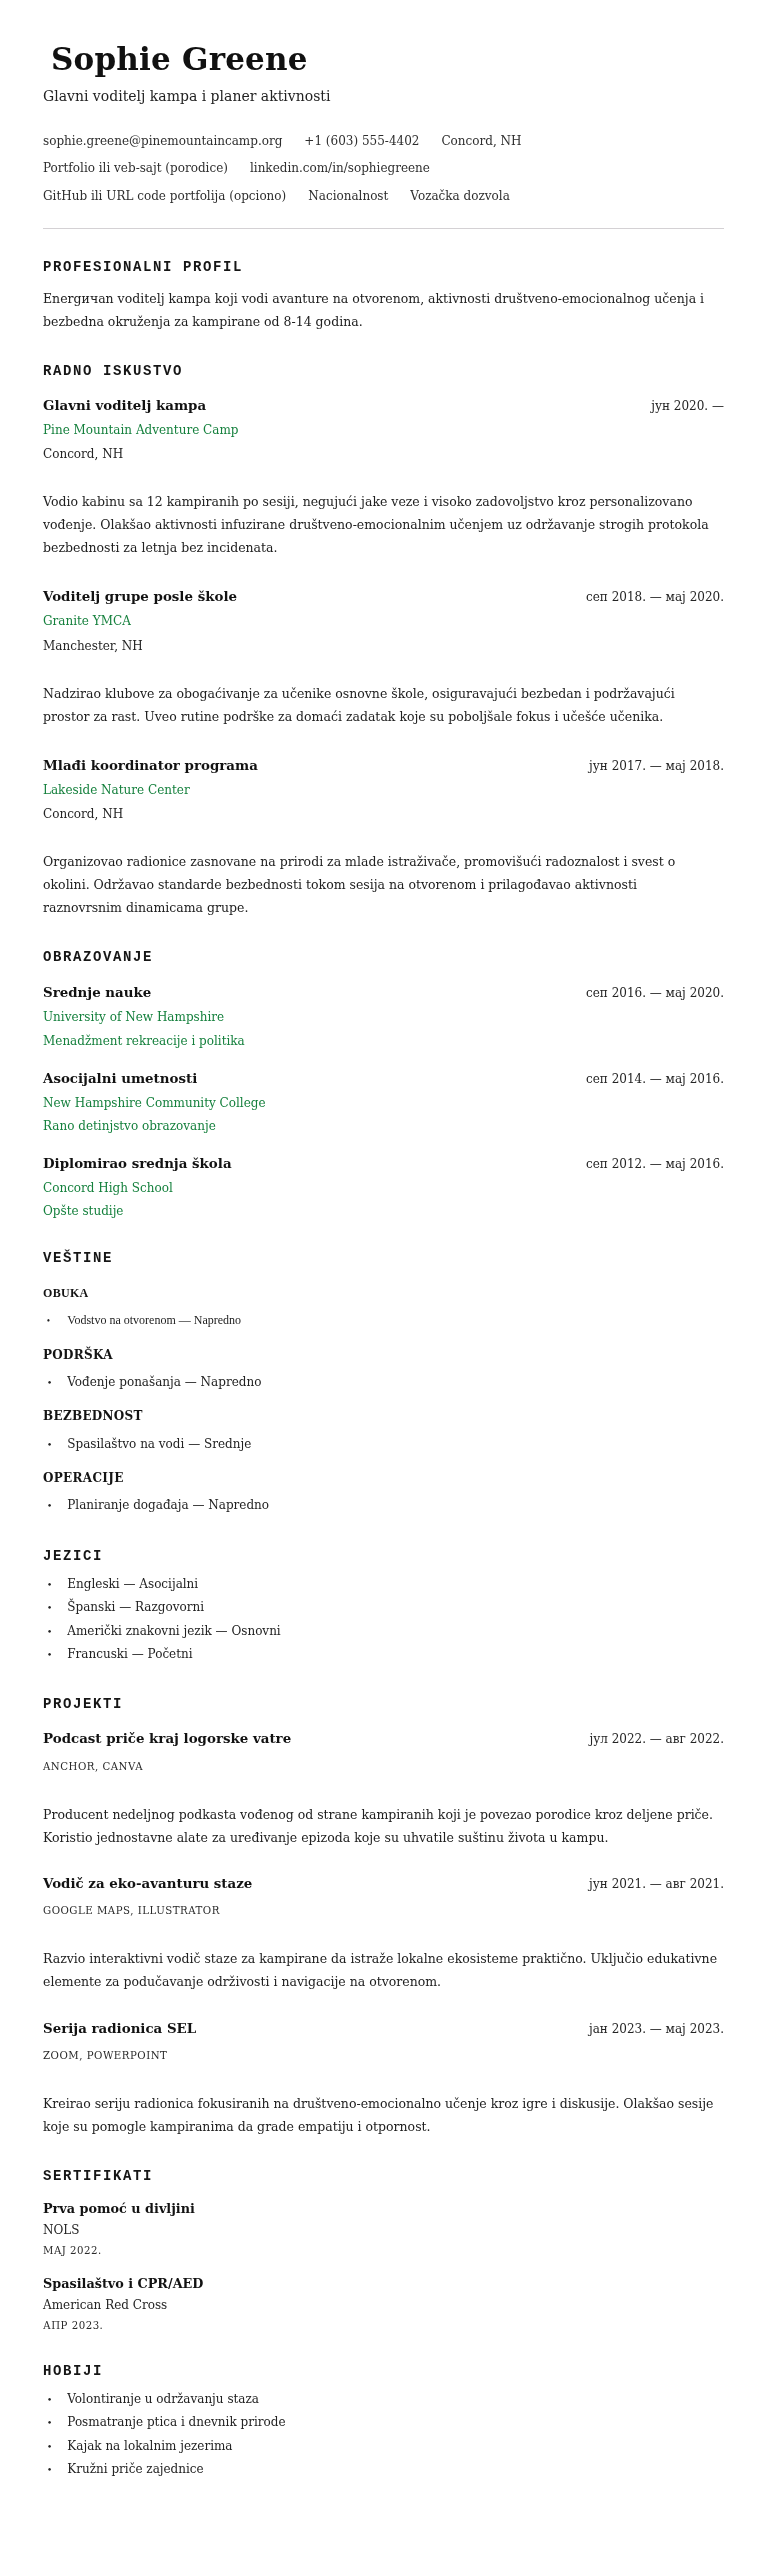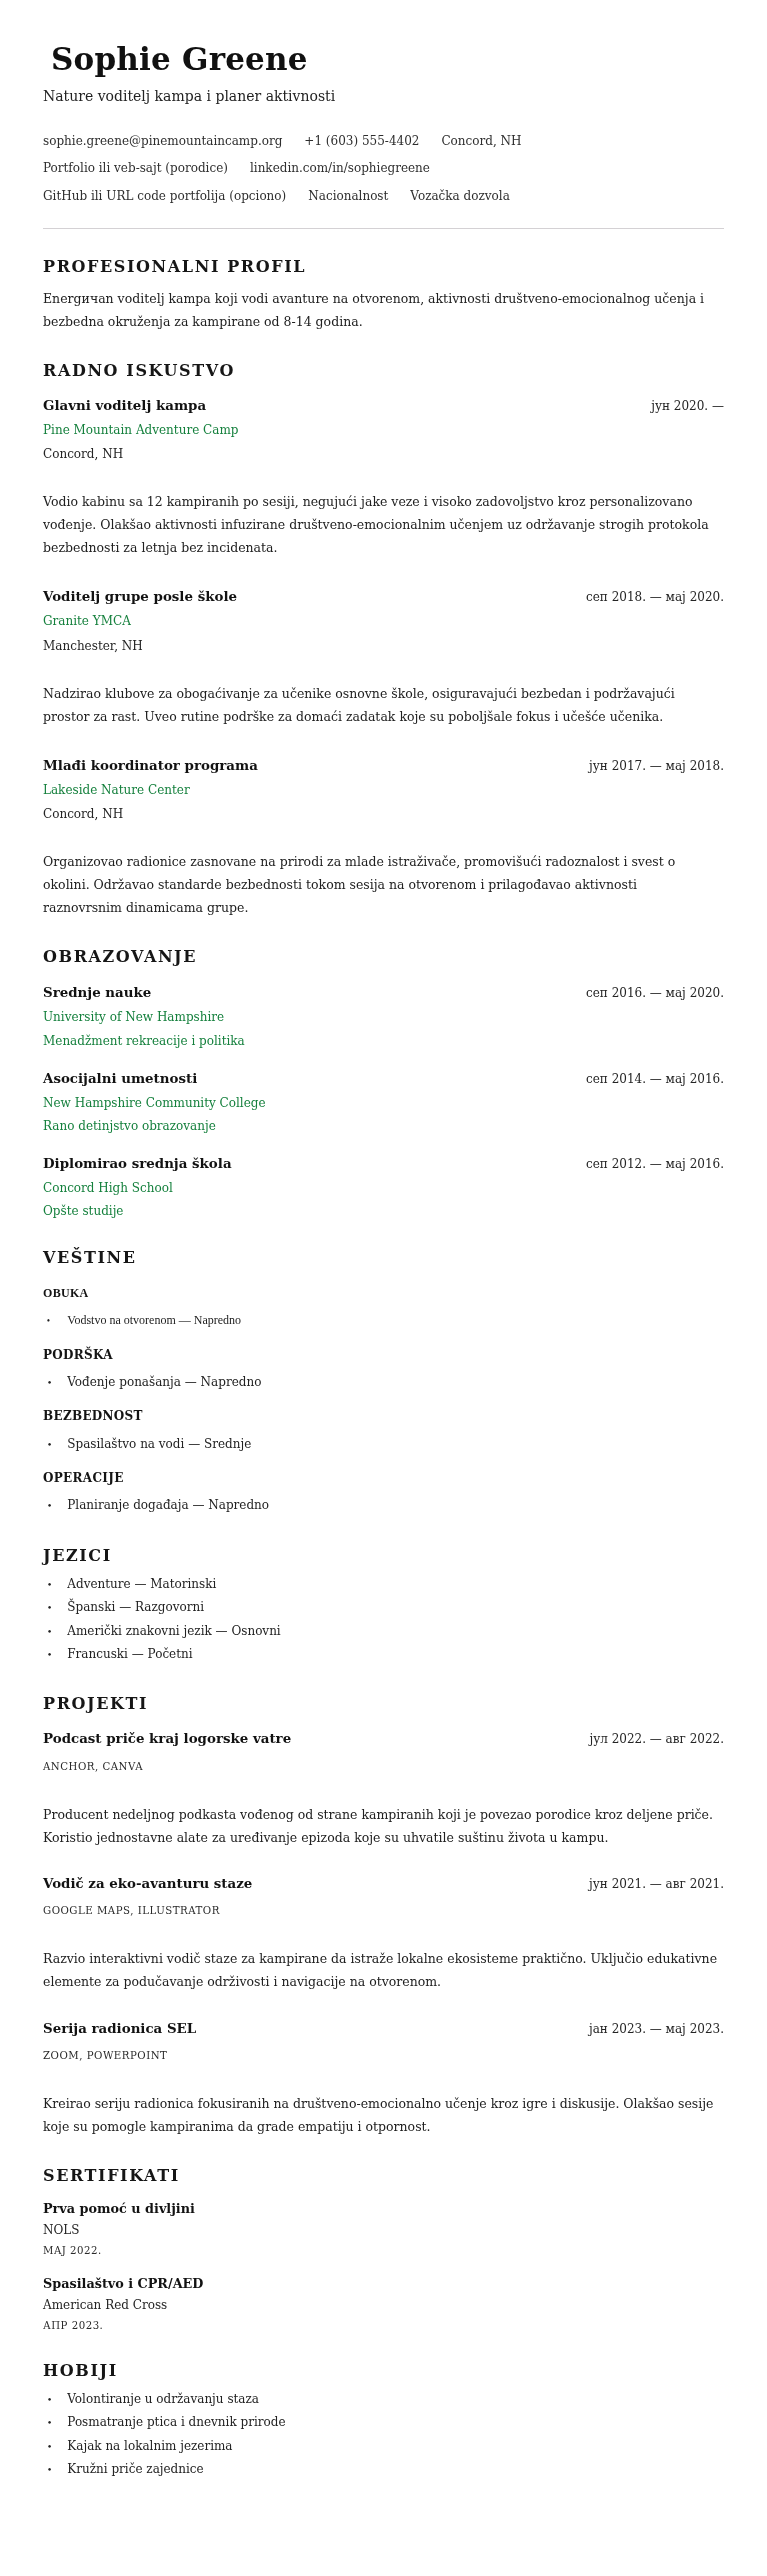--- a/index.html
+++ b/index.html
@@ -10,21 +10,21 @@
     font-family:"DejaVu Serif", serif;
     color:#1b1b1b;
   }
   .name { font-size:31px; font-weight:700; line-height:36px; margin:8px; letter-spacing:0.2px; color:#111; }
   .subtitle { font-size:14px; line-height:19px; margin-top:9.6px; color:#222; }
   .contact { margin-top:22px; font-size:12px; color:#2e2e2e; }
   .contact-row { display:flex; gap:22px; line-height:27.5px; flex-wrap:wrap; }
   .rule { border:none; border-top:1.3px solid #d4d1d4; margin:18px 0 0 0; }
 
   .section { margin-top:31px; }
-  .sec-heading { font-size:16px; font-weight:700; letter-spacing:1.6px; line-height:14px; color:#161616; }
+  .sec-heading { font-size:14px; font-weight:700; letter-spacing:1.6px; line-height:14px; color:#161616;font-family:Liberation Mono, monospace; }
 
   .para { font-size:12.5px; line-height:23px; margin-top:12.8px; color:#212121; max-width:675px; }
 
   .entry { margin-top:22px; }
   .entry-first { margin-top:18px; }
   .entry-head { display:flex; justify-content:space-between; align-items:baseline;text-align:center; }
   .entry-title { font-size:13.4px; font-weight:700; line-height:19px; color:#121212; }
   .entry-date { font-size:12px; line-height:19px; color:#242424; white-space:nowrap; }
   .entry-line { font-size:12px; line-height:18px; margin-top:5.1px; color:#15803d; }
   .entry-line2 { font-size:12px; line-height:18px; margin-top:6.4px; color:#242424; }
@@ -51,21 +51,21 @@
   .cert-issuer { font-size:12px; line-height:18px; margin-top:3px; color:#242424; }
   .cert-date { font-size:10.2px; letter-spacing:0.5px; line-height:14px; margin-top:5.1px; color:#2a2a2a; }
 </style>
 </head>
 <body>
 
 <div class="page">
 
   <div>
     <h1 class="name">Sophie Greene</h1>
-    <div class="subtitle">Nature voditelj kampa i planer aktivnosti</div>
+    <div class="subtitle">Glavni voditelj kampa i planer aktivnosti</div>
     <div class="contact">
       <div class="contact-row">
         <span>sophie.greene@pinemountaincamp.org</span>
         <span>+1 (603) 555-4402</span>
         <span>Concord, NH</span>
       </div>
       <div class="contact-row">
         <span>Portfolio ili veb-sajt (porodice)</span>
         <span>linkedin.com/in/sophiegreene</span>
       </div>
@@ -190,21 +190,21 @@
           </li>
       </ul>
     </div>
   </div>
 
   <div class="section">
     <div class="sec-heading">JEZICI</div>
     <ul class="blist" style="margin-top:10.2px;">
       <li>
           <span class="bullet">•</span>
-          <span>Adventure — Matorinski</span>
+          <span>Engleski — Asocijalni</span>
         </li>
       <li>
           <span class="bullet">•</span>
           <span>Španski — Razgovorni</span>
         </li>
       <li>
           <span class="bullet">•</span>
           <span>Američki znakovni jezik — Osnovni</span>
         </li>
       <li>

